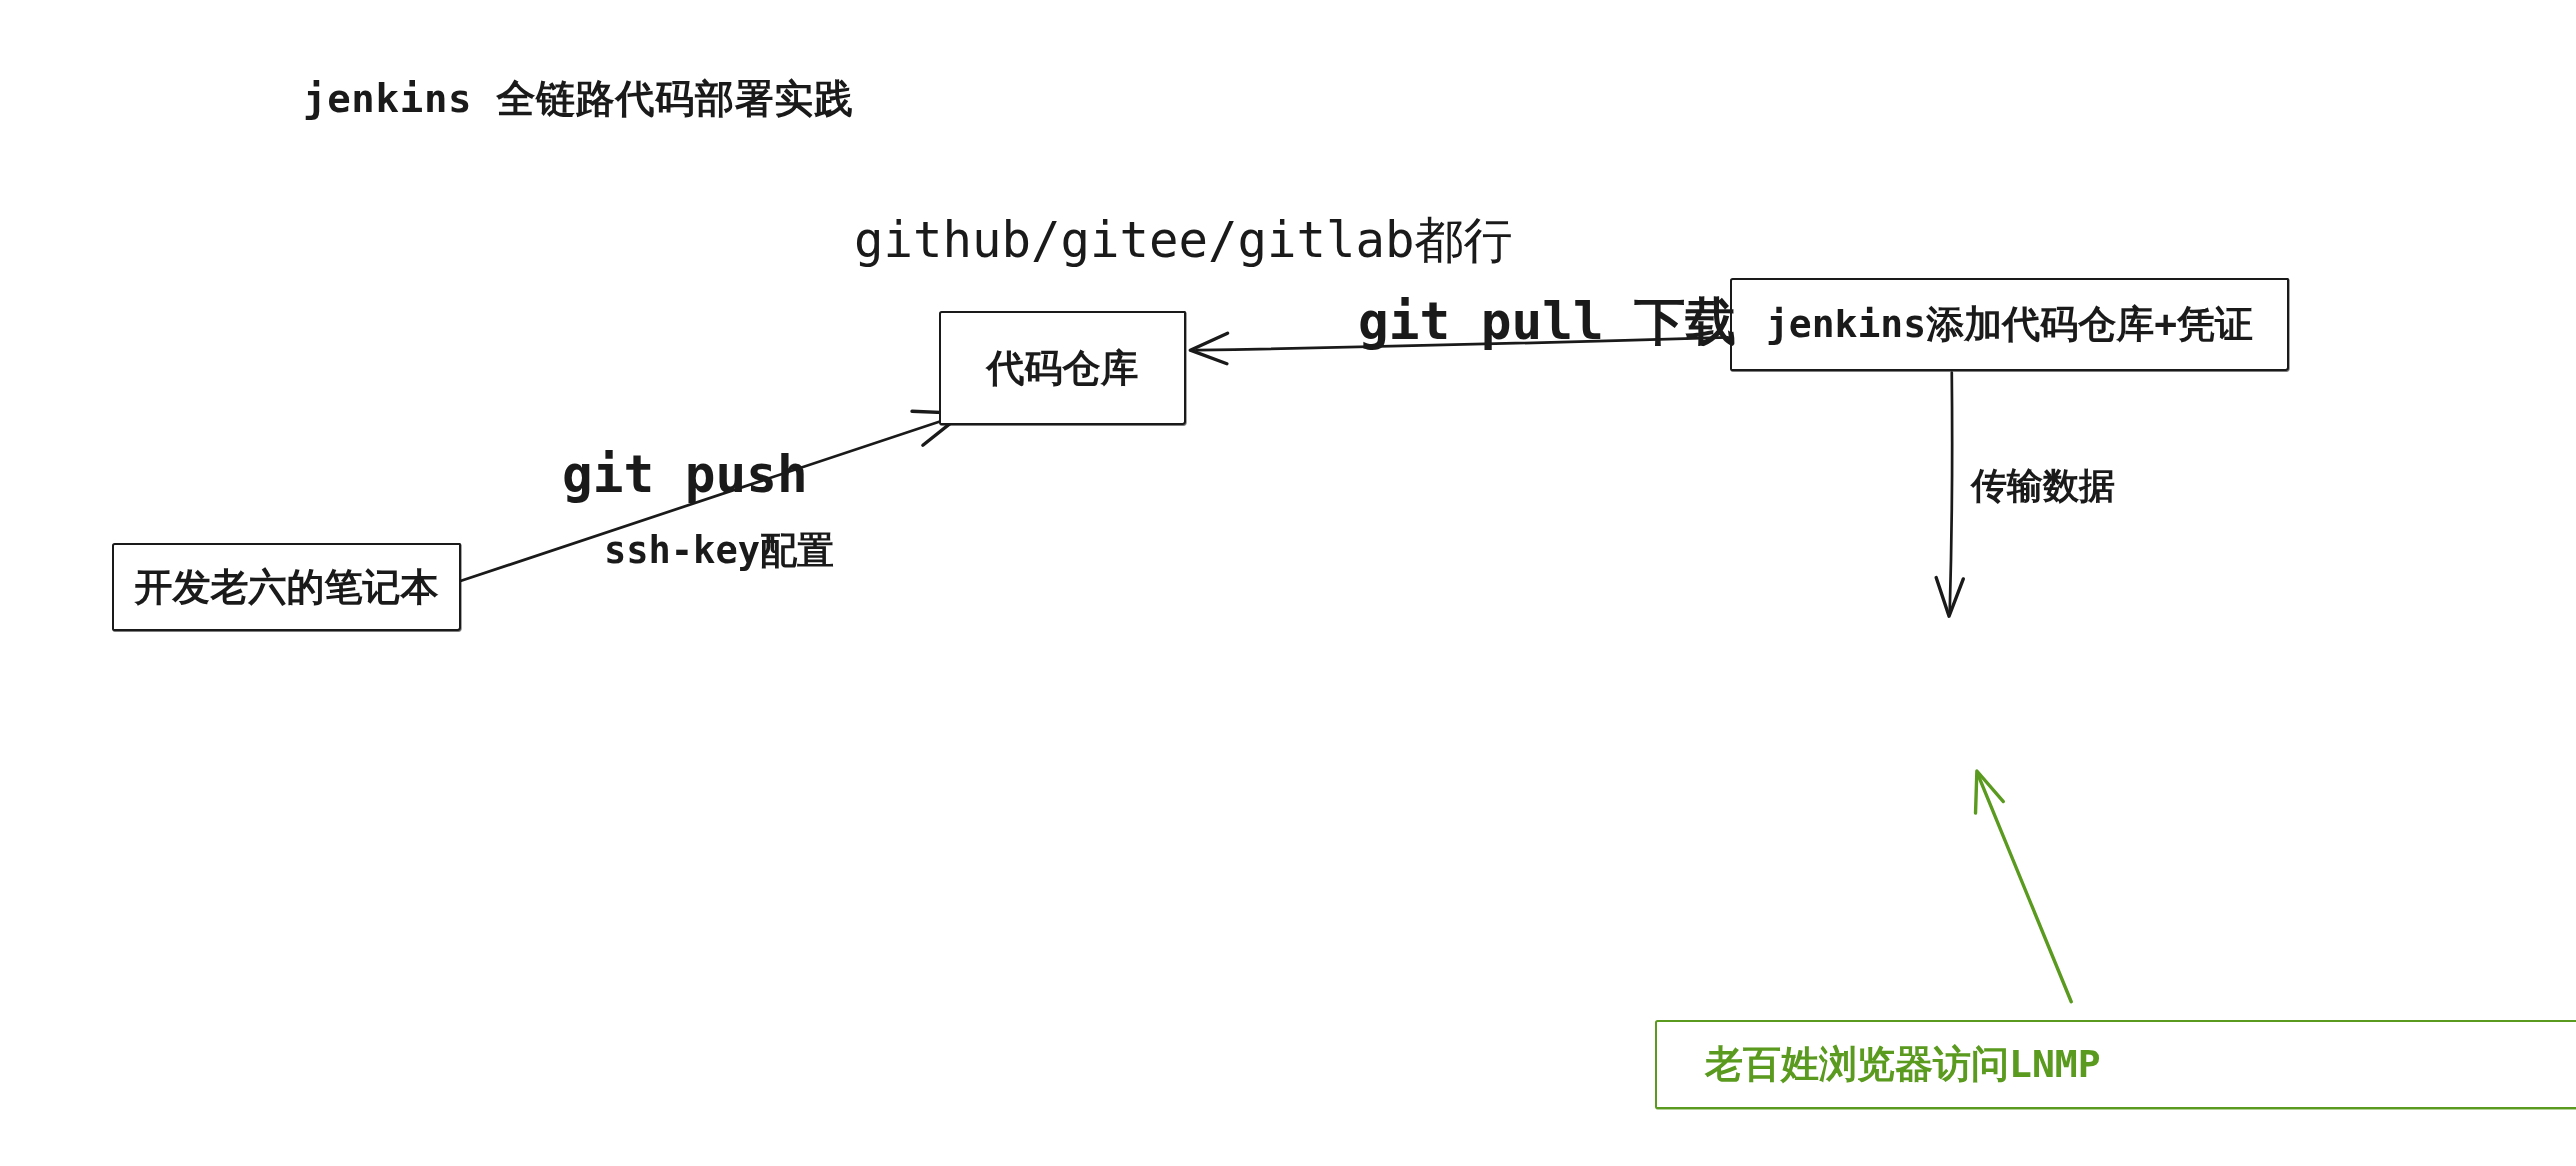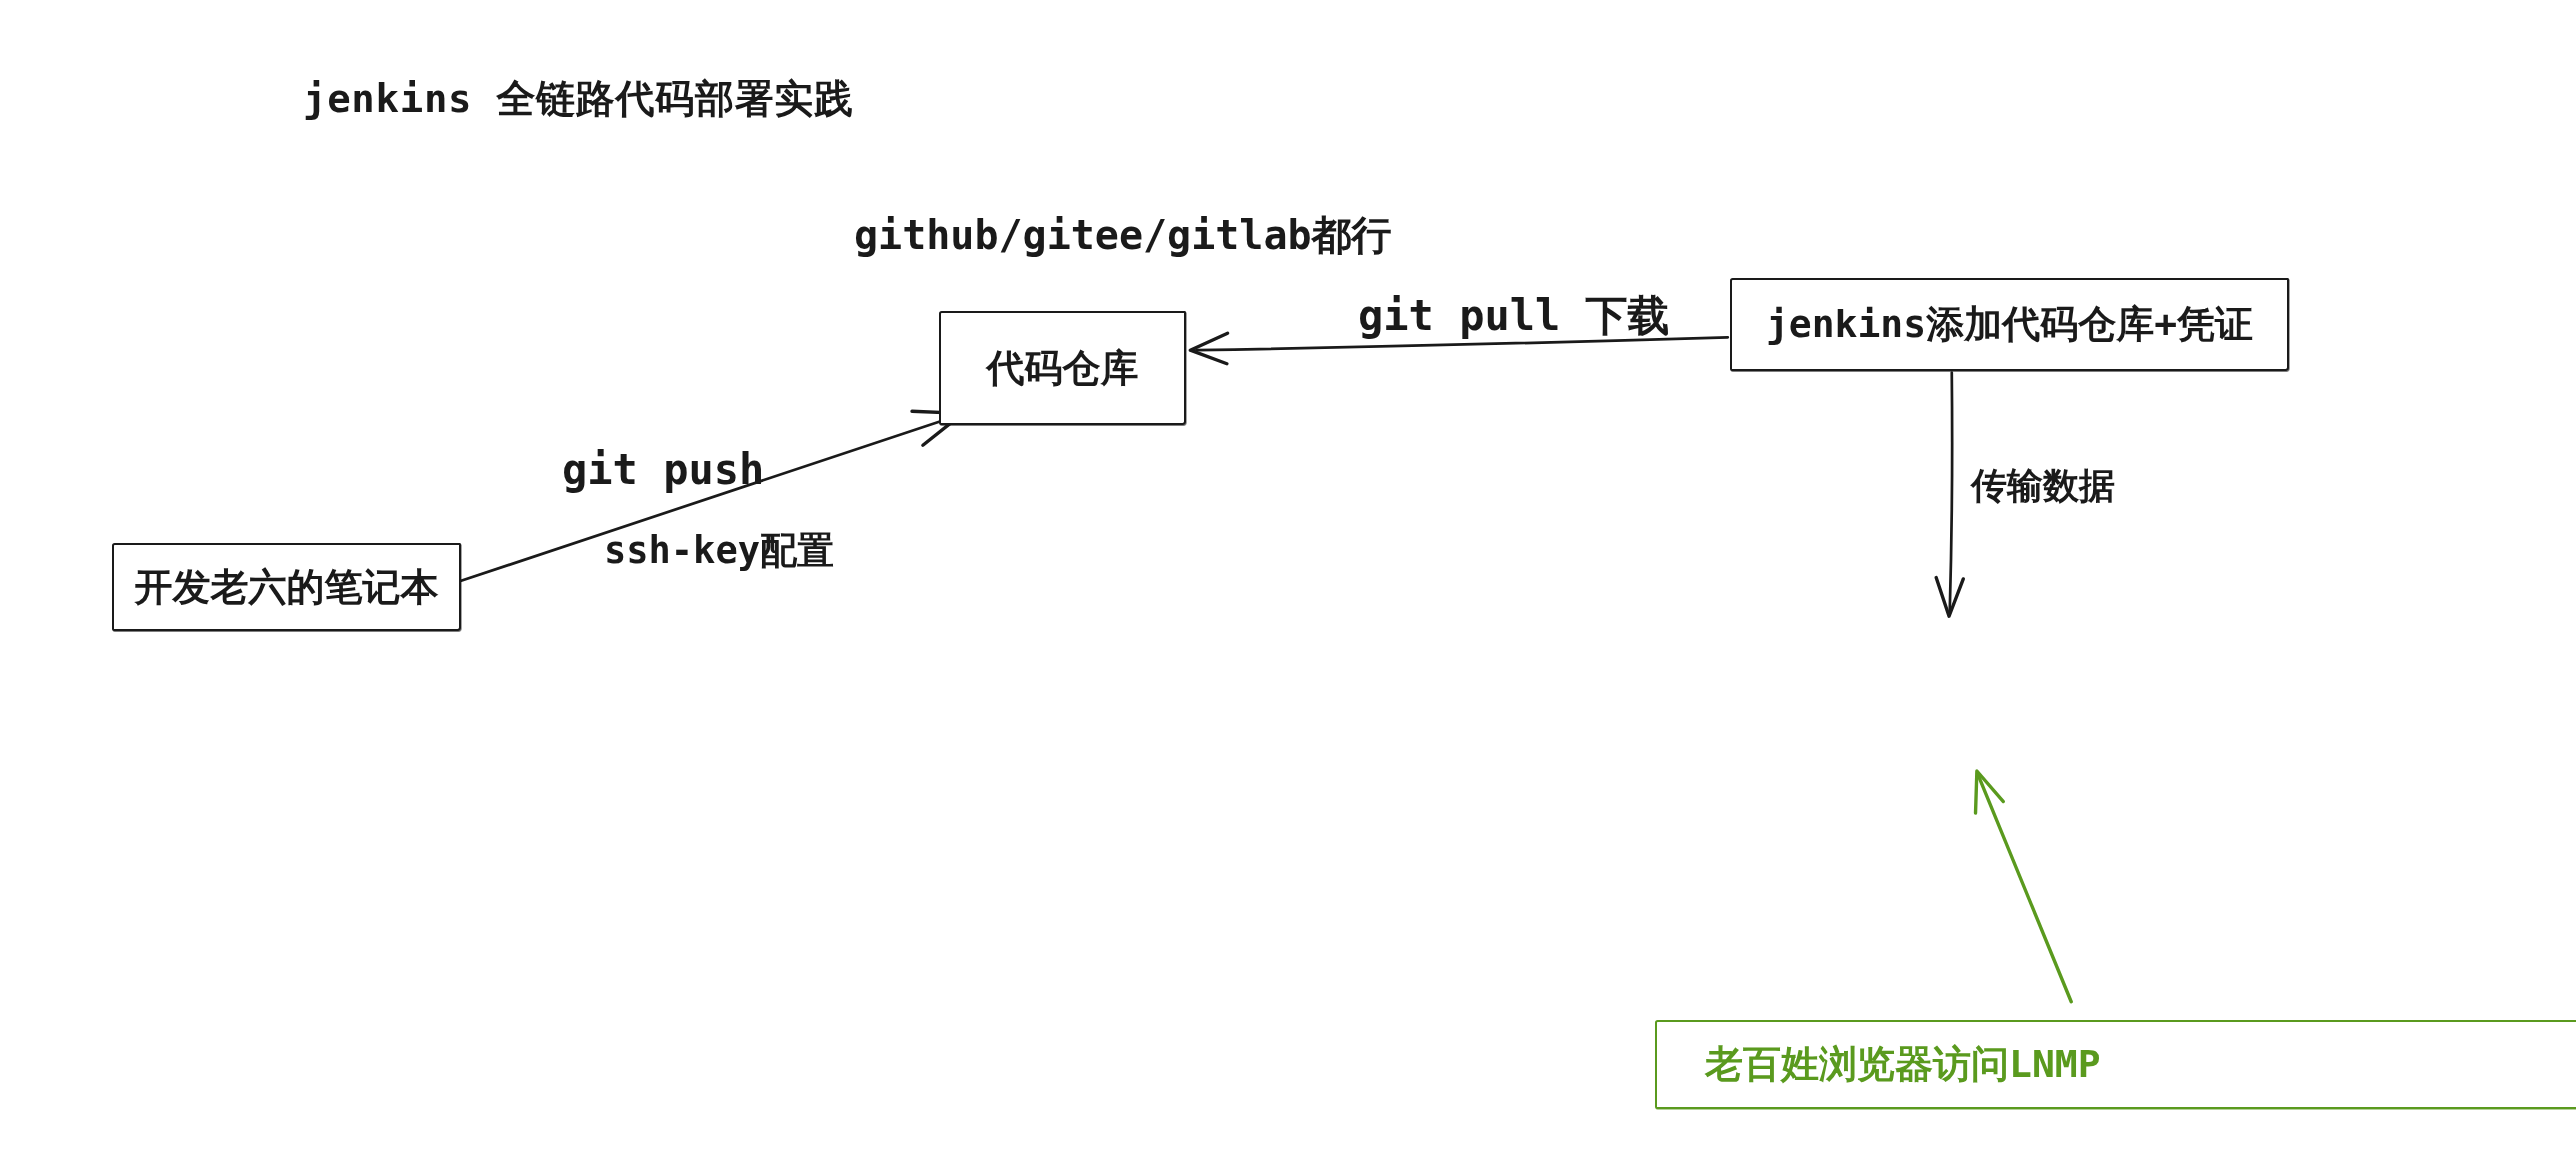--- a/index.html
+++ b/index.html
@@ -21,21 +21,21 @@
   .arrows path{fill:none;stroke:var(--ink);stroke-width:4;stroke-linecap:round;stroke-linejoin:round;}
   .arrows .head{stroke-width:5;}
   .arrows .green path{stroke:var(--green);stroke-width:5;}
 
   .title{
     position:absolute;left:303px;top:72px;
     font-size:39px;font-weight:700;letter-spacing:0.7px;white-space:nowrap;
   }
   .note{
     position:absolute;left:854px;top:208px;
-    font-size:40px;font-weight:700;white-space:nowrap;
+    font-size:49px;font-weight:400;white-space:nowrap;
   }
   .box{
     position:absolute;
     border:2.4px solid var(--ink);
     border-radius:2.7px 1.4px 3.4px 2px;
     background:#fff;
     display:flex;align-items:center;justify-content:center;
     font-size:38px;font-weight:600;white-space:nowrap;
     box-shadow:0.7px 1px 0 rgba(20,20,20,.55);
   }
@@ -43,21 +43,21 @@
   .box-jenkins{left:1730px;top:278px;width:555px;height:89px;}
   .box-lnmp{left:1779px;top:669px;width:280px;height:83px;}
   .box-laptop{left:112px;top:543px;width:345px;height:84px;}
   .box-visitor{
     left:1655px;top:1020px;width:879px;height:85px;
     border-color:var(--green);color:var(--green);
     box-shadow:0.7px 1px 0 rgba(90,154,30,.45);
     justify-content:flex-start;padding-left:48px;gap:78px;
   }
   .edge-label{
-    position:absolute;font-size:42px;font-weight:700;white-space:nowrap;
+    position:absolute;font-size:51px;font-weight:700;white-space:nowrap;
   }
   .lbl-git-pull{left:1358px;top:288px;}
   .lbl-git-push{left:562px;top:445px;}
   .lbl-ssh-key{left:604px;top:526px;font-size:37px;}
   .lbl-transfer{left:1971px;top:462px;font-size:36px;font-weight:600;}
 </style>
 </head>
 <body>
 
 <div class="canvas">

